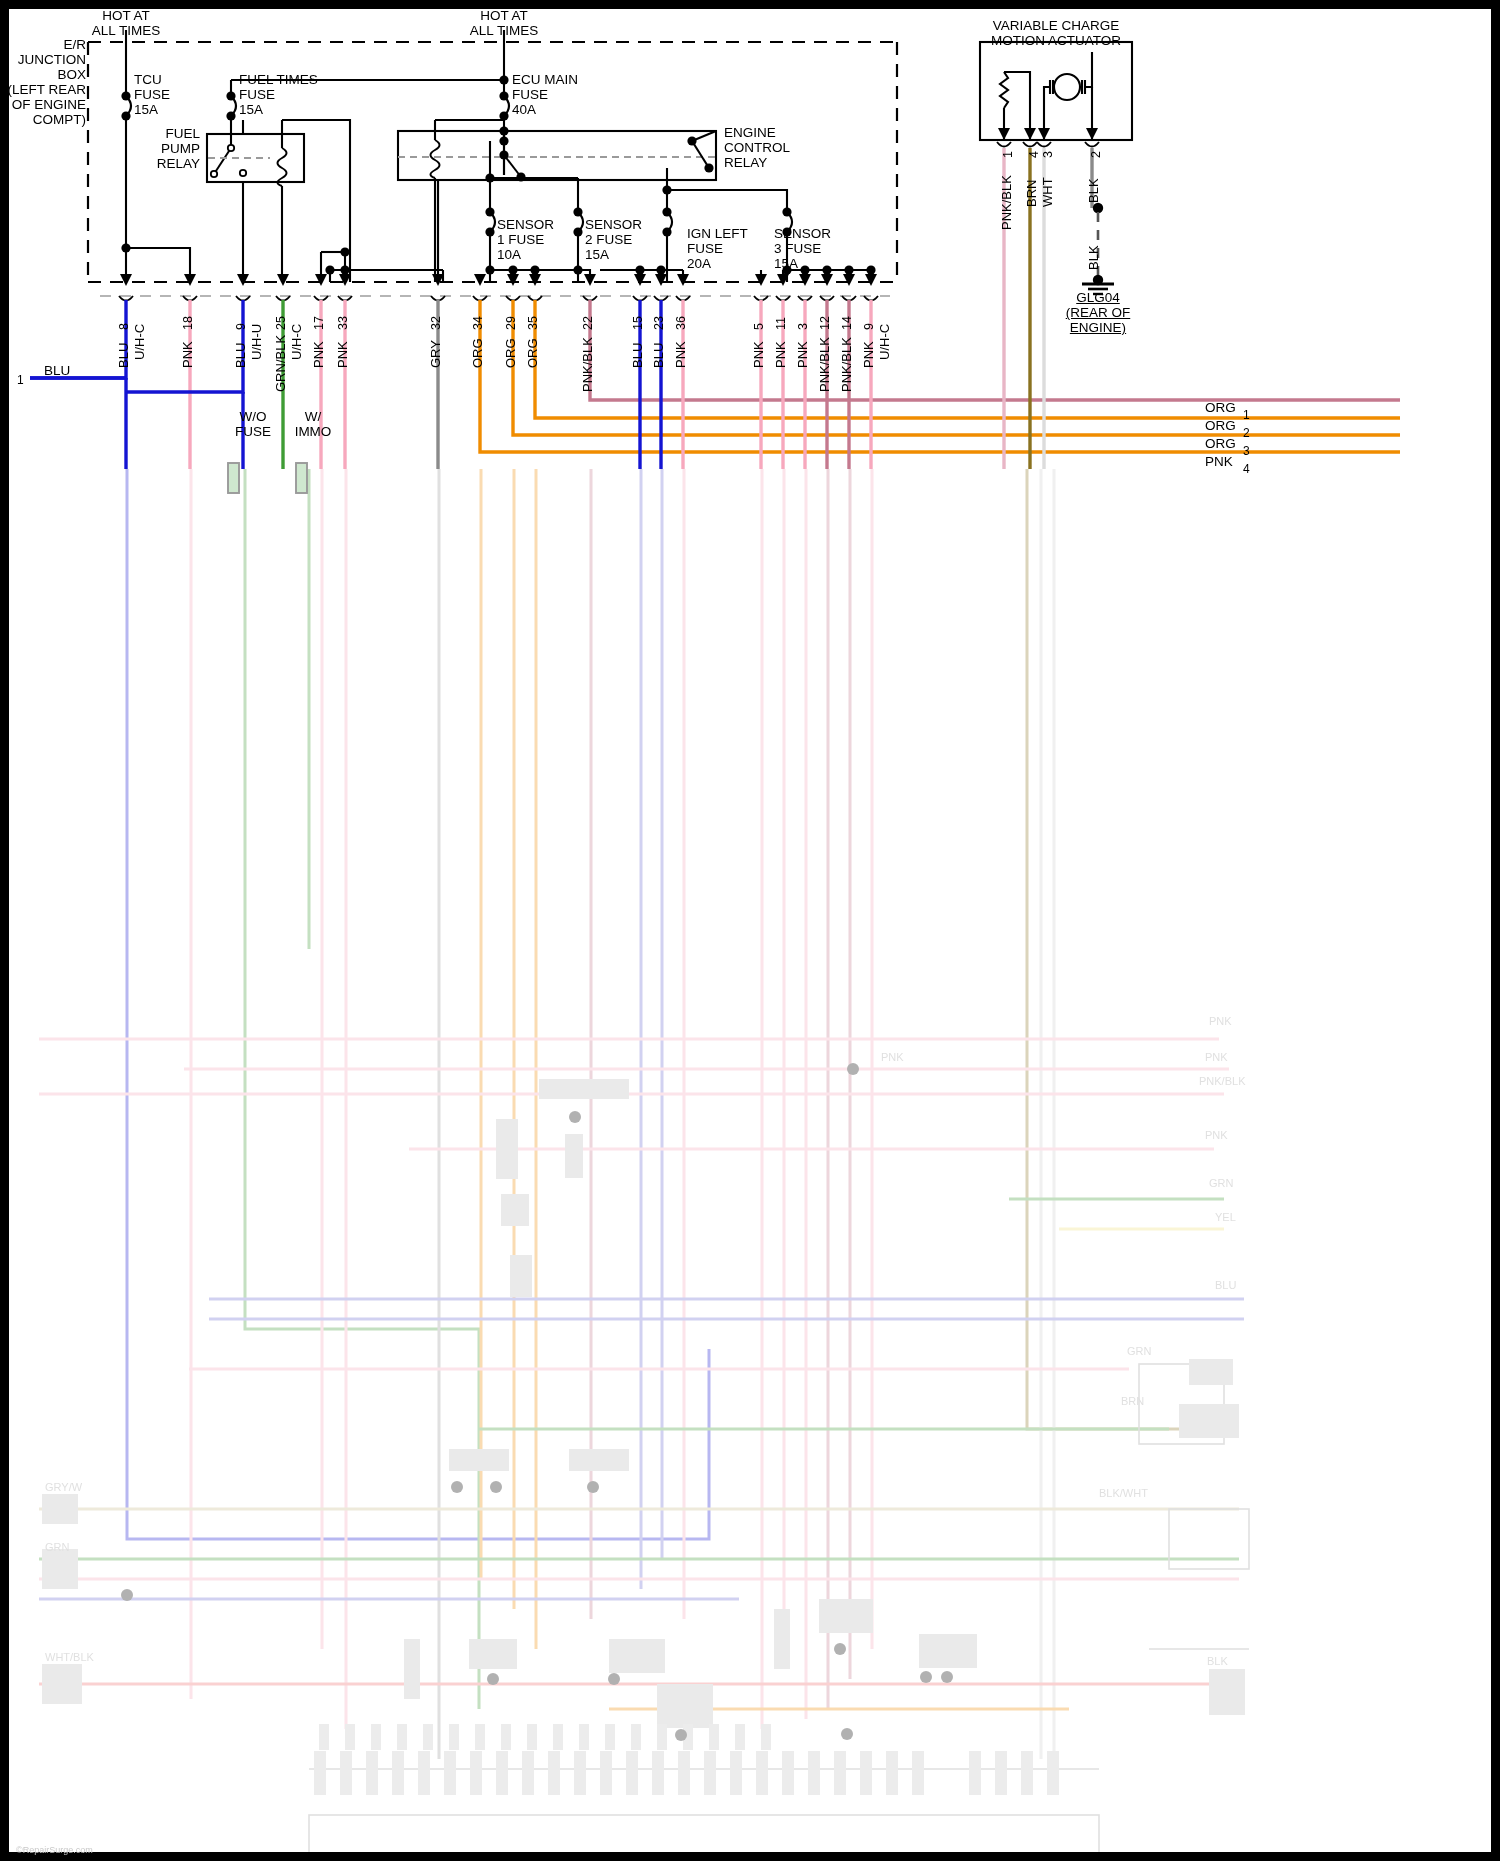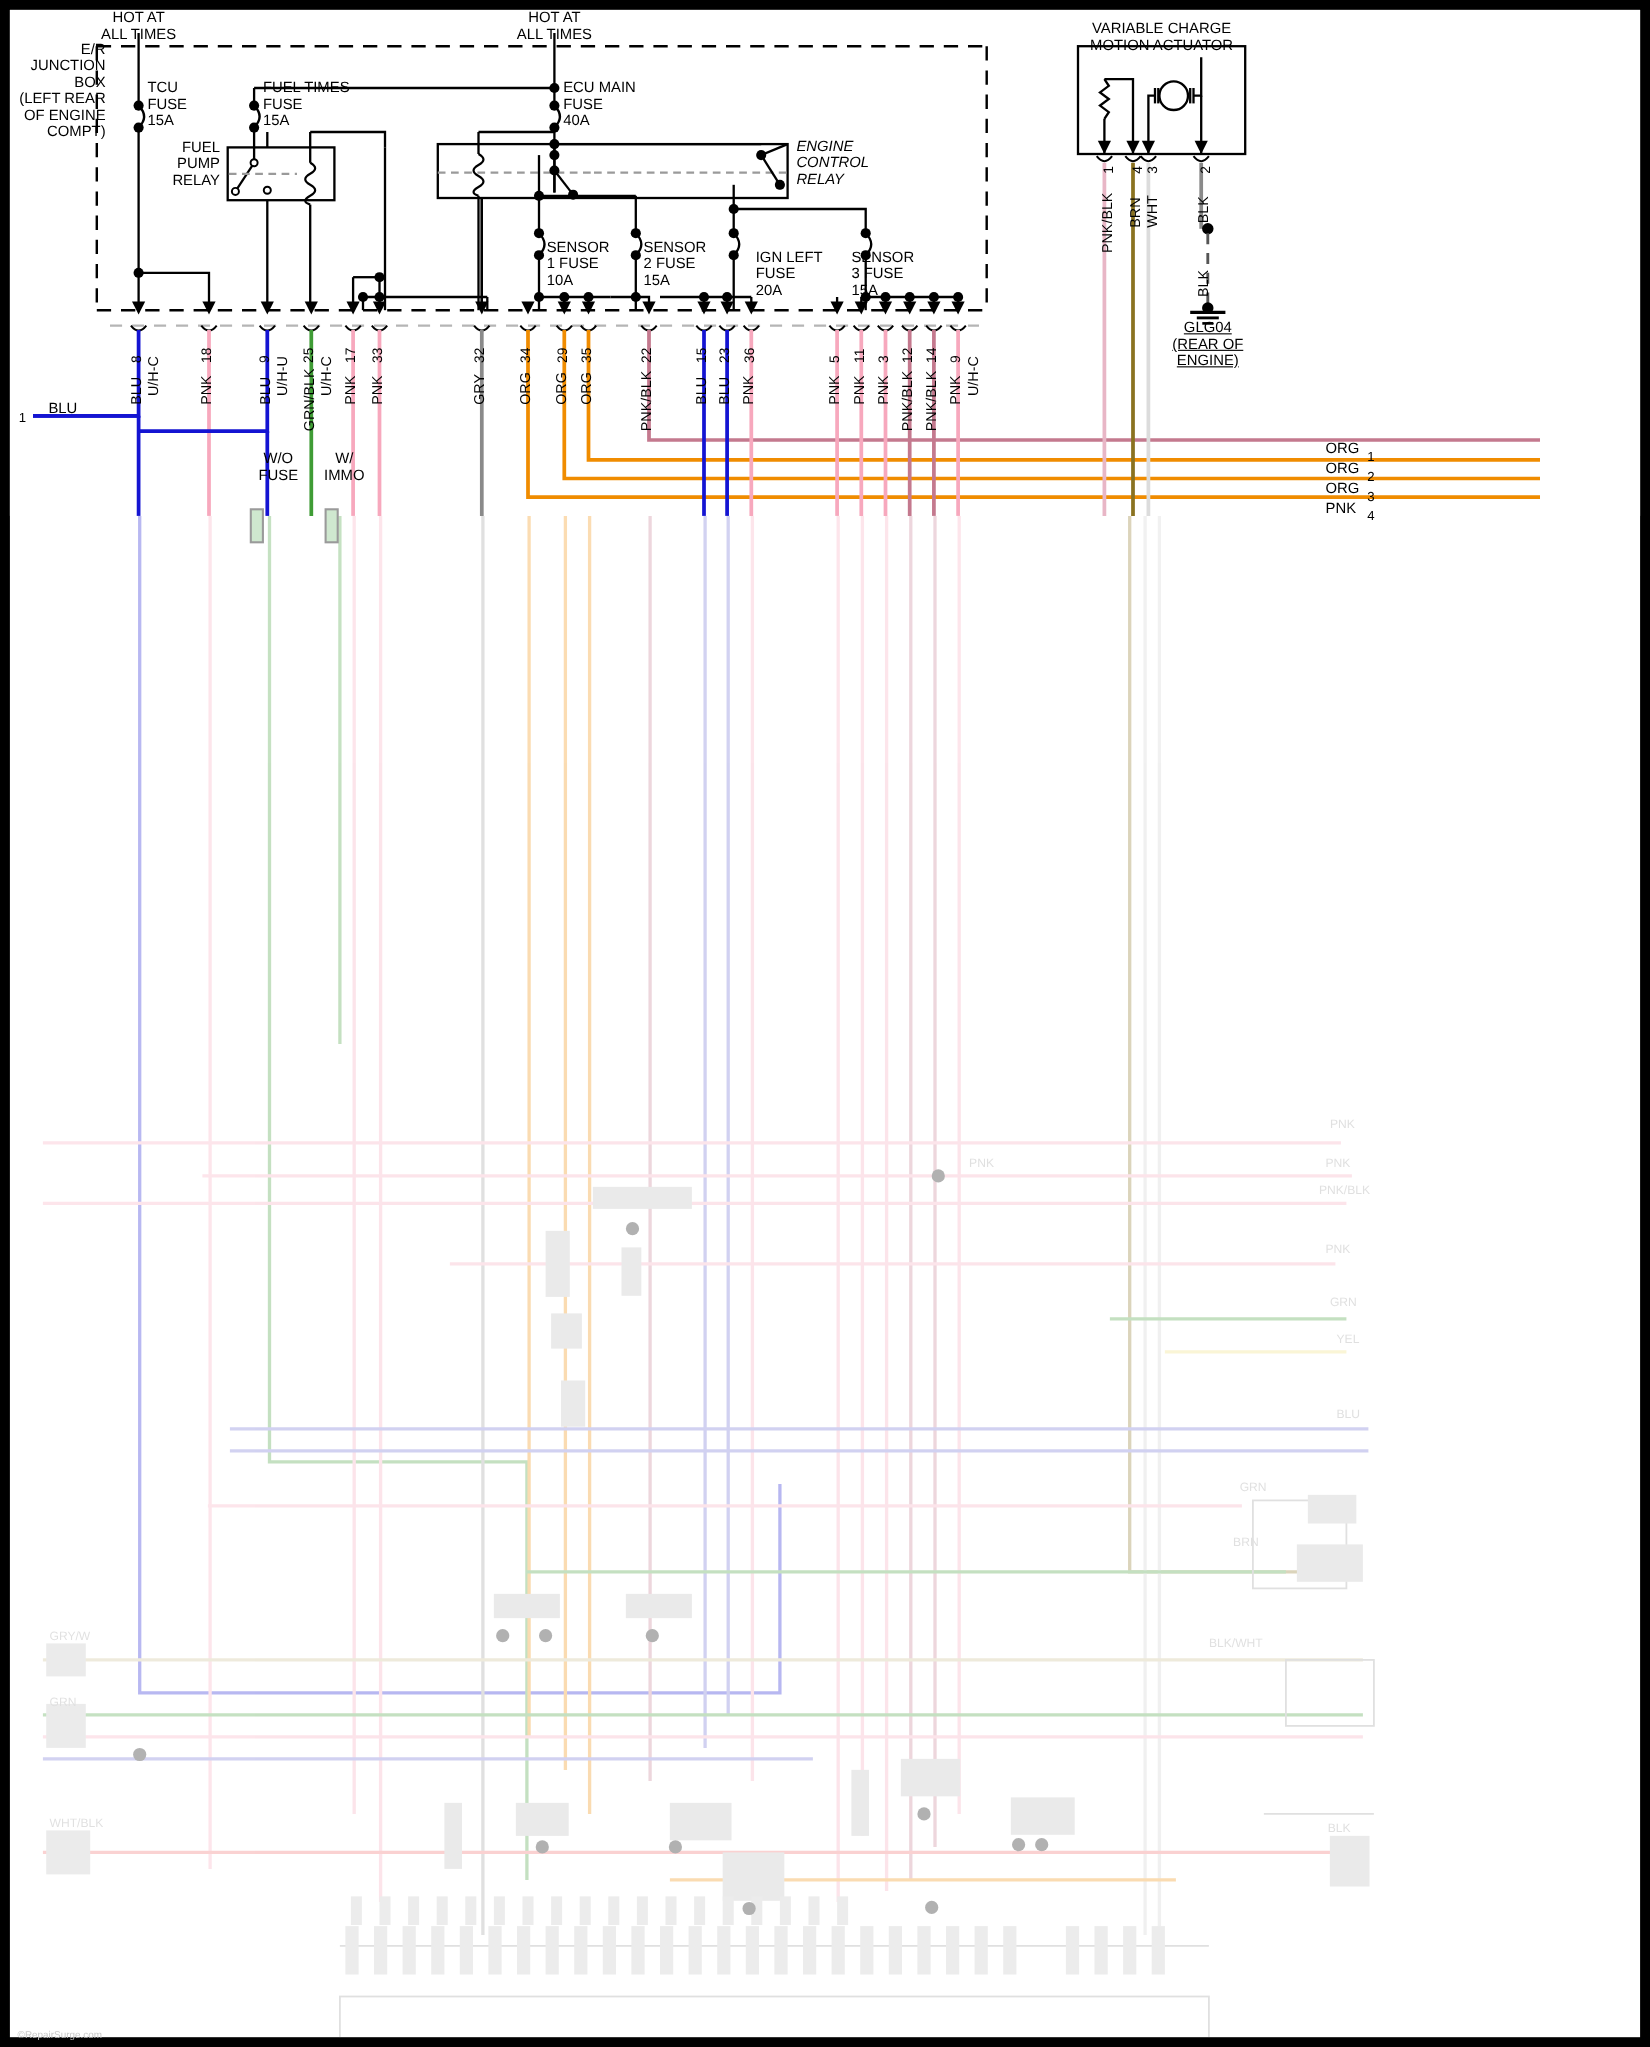--- a/index.html
+++ b/index.html
@@ -504,21 +504,21 @@
 
   </svg>
 
   <div class="lbl c" style="left:66px;top:8px;width:120px;">HOT AT
 ALL TIMES</div>
   <div class="lbl c" style="left:444px;top:8px;width:120px;">HOT AT
 ALL TIMES</div>
   <div class="lbl c" style="left:986px;top:18px;width:140px;">VARIABLE CHARGE
 MOTION ACTUATOR</div>
 
-  <div class="lbl r" style="left:14px;top:37px;width:82px;">E/R
+  <div class="lbl r" style="left:4px;top:37px;width:82px;">E/R
 JUNCTION
 BOX
 (LEFT REAR
 OF ENGINE
 COMPT)</div>
 
   <div class="lbl" style="left:134px;top:72px;">TCU
 FUSE
 15A</div>
   <div class="lbl" style="left:239px;top:72px;">FUEL TIMES
@@ -536,21 +536,21 @@
   <div class="lbl" style="left:687px;top:226px;">IGN LEFT
 FUSE
 20A</div>
   <div class="lbl" style="left:774px;top:226px;">SENSOR
 3 FUSE
 15A</div>
 
   <div class="lbl r" style="left:100px;top:126px;width:100px;">FUEL
 PUMP
 RELAY</div>
-  <div class="lbl" style="left:724px;top:125px;font-style:italic;">ENGINE
+  <div class="lbl" style="left:724px;top:125px;">ENGINE
 CONTROL
 RELAY</div>
 
   <div class="lbl c" style="left:1048px;top:290px;width:100px;text-decoration:underline;">GLG04
 (REAR OF
 ENGINE)</div>
 
   <div class="lbl c" style="left:223px;top:409px;width:60px;">W/O
 FUSE</div>
   <div class="lbl c" style="left:283px;top:409px;width:60px;">W/

